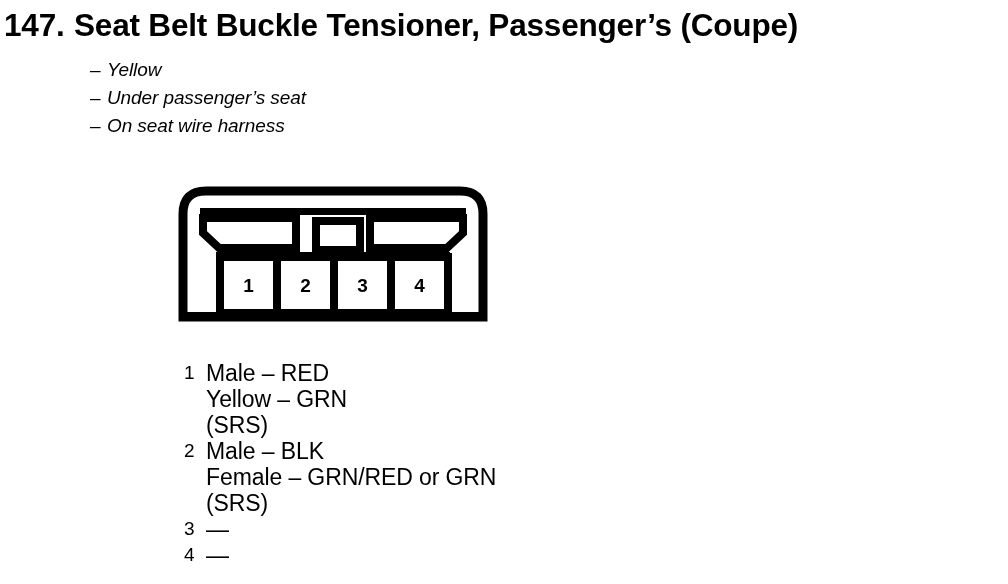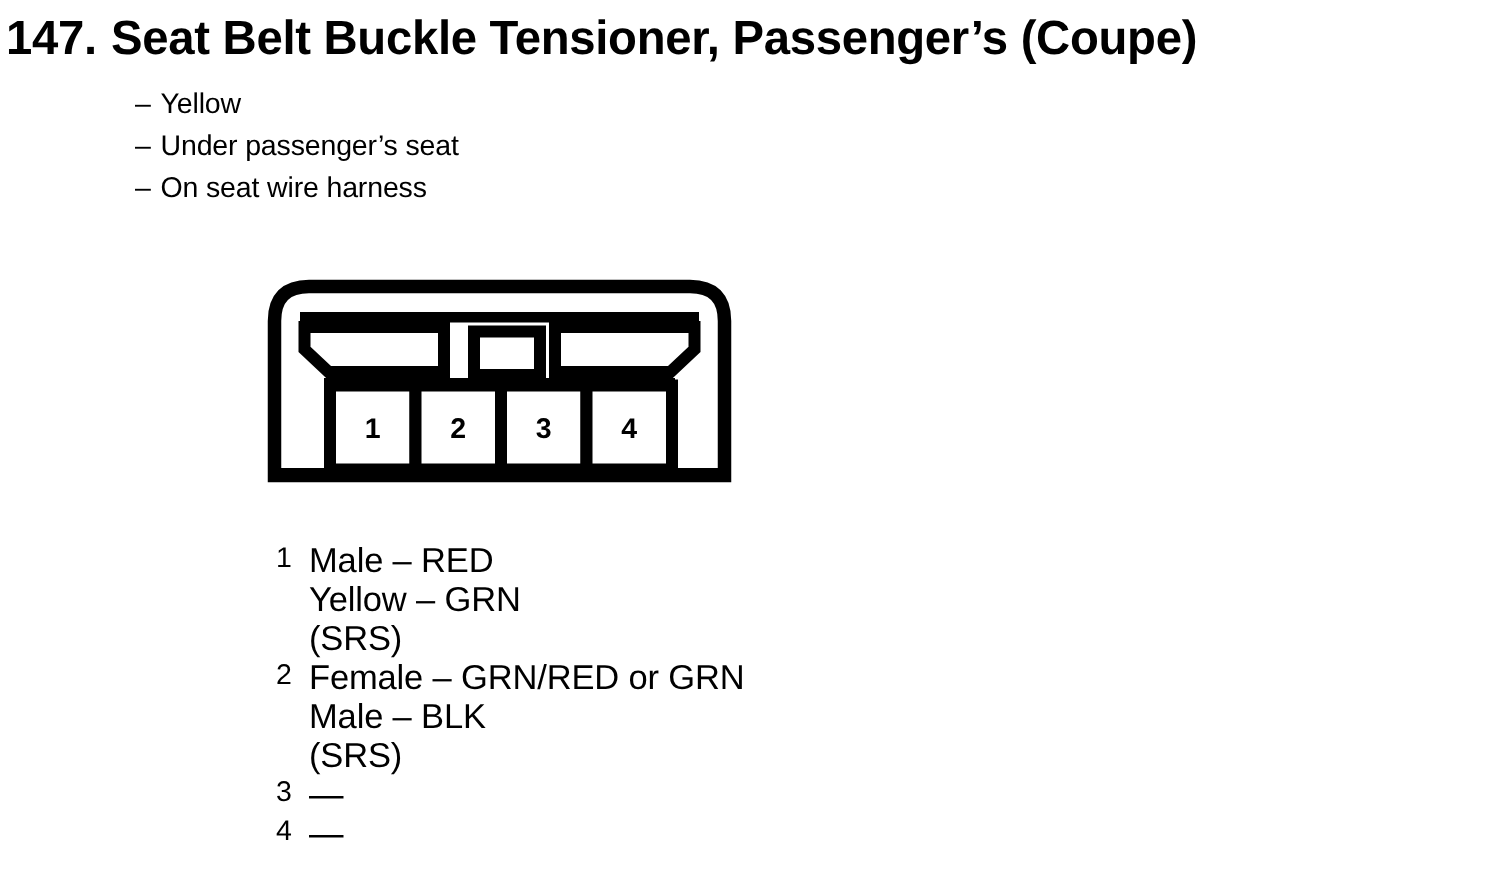--- a/index.html
+++ b/index.html
@@ -54,20 +54,21 @@
     font-size: 19px;
     line-height: 28px;
     white-space: nowrap;
   }
   .attr-dash {
     width: 17px;
     flex: 0 0 17px;
   }
   .attr-label {
     letter-spacing: -0.1px;
+    font-style: italic;
   }
 
   
   #connector-diagram {
     position: absolute;
     left: 178px;
     top: 186px;
     width: 320px;
     height: 140px;
   }
@@ -175,22 +176,22 @@
     <span class="legend-lines">
       <div class="legend-line">Male – RED</div>
       <div class="legend-line">Yellow – GRN</div>
       <div class="legend-line">(SRS)</div>
     </span>
   </div>
 
   <div class="legend-entry">
     <span class="legend-pin-num">2</span>
     <span class="legend-lines">
+      <div class="legend-line">Male – BLK</div>
       <div class="legend-line">Female – GRN/RED or GRN</div>
-      <div class="legend-line">Male – BLK</div>
       <div class="legend-line">(SRS)</div>
     </span>
   </div>
 
   <div class="legend-entry">
     <span class="legend-pin-num">3</span>
     <span class="legend-lines">
       <div class="legend-line">—</div>
     </span>
   </div>

